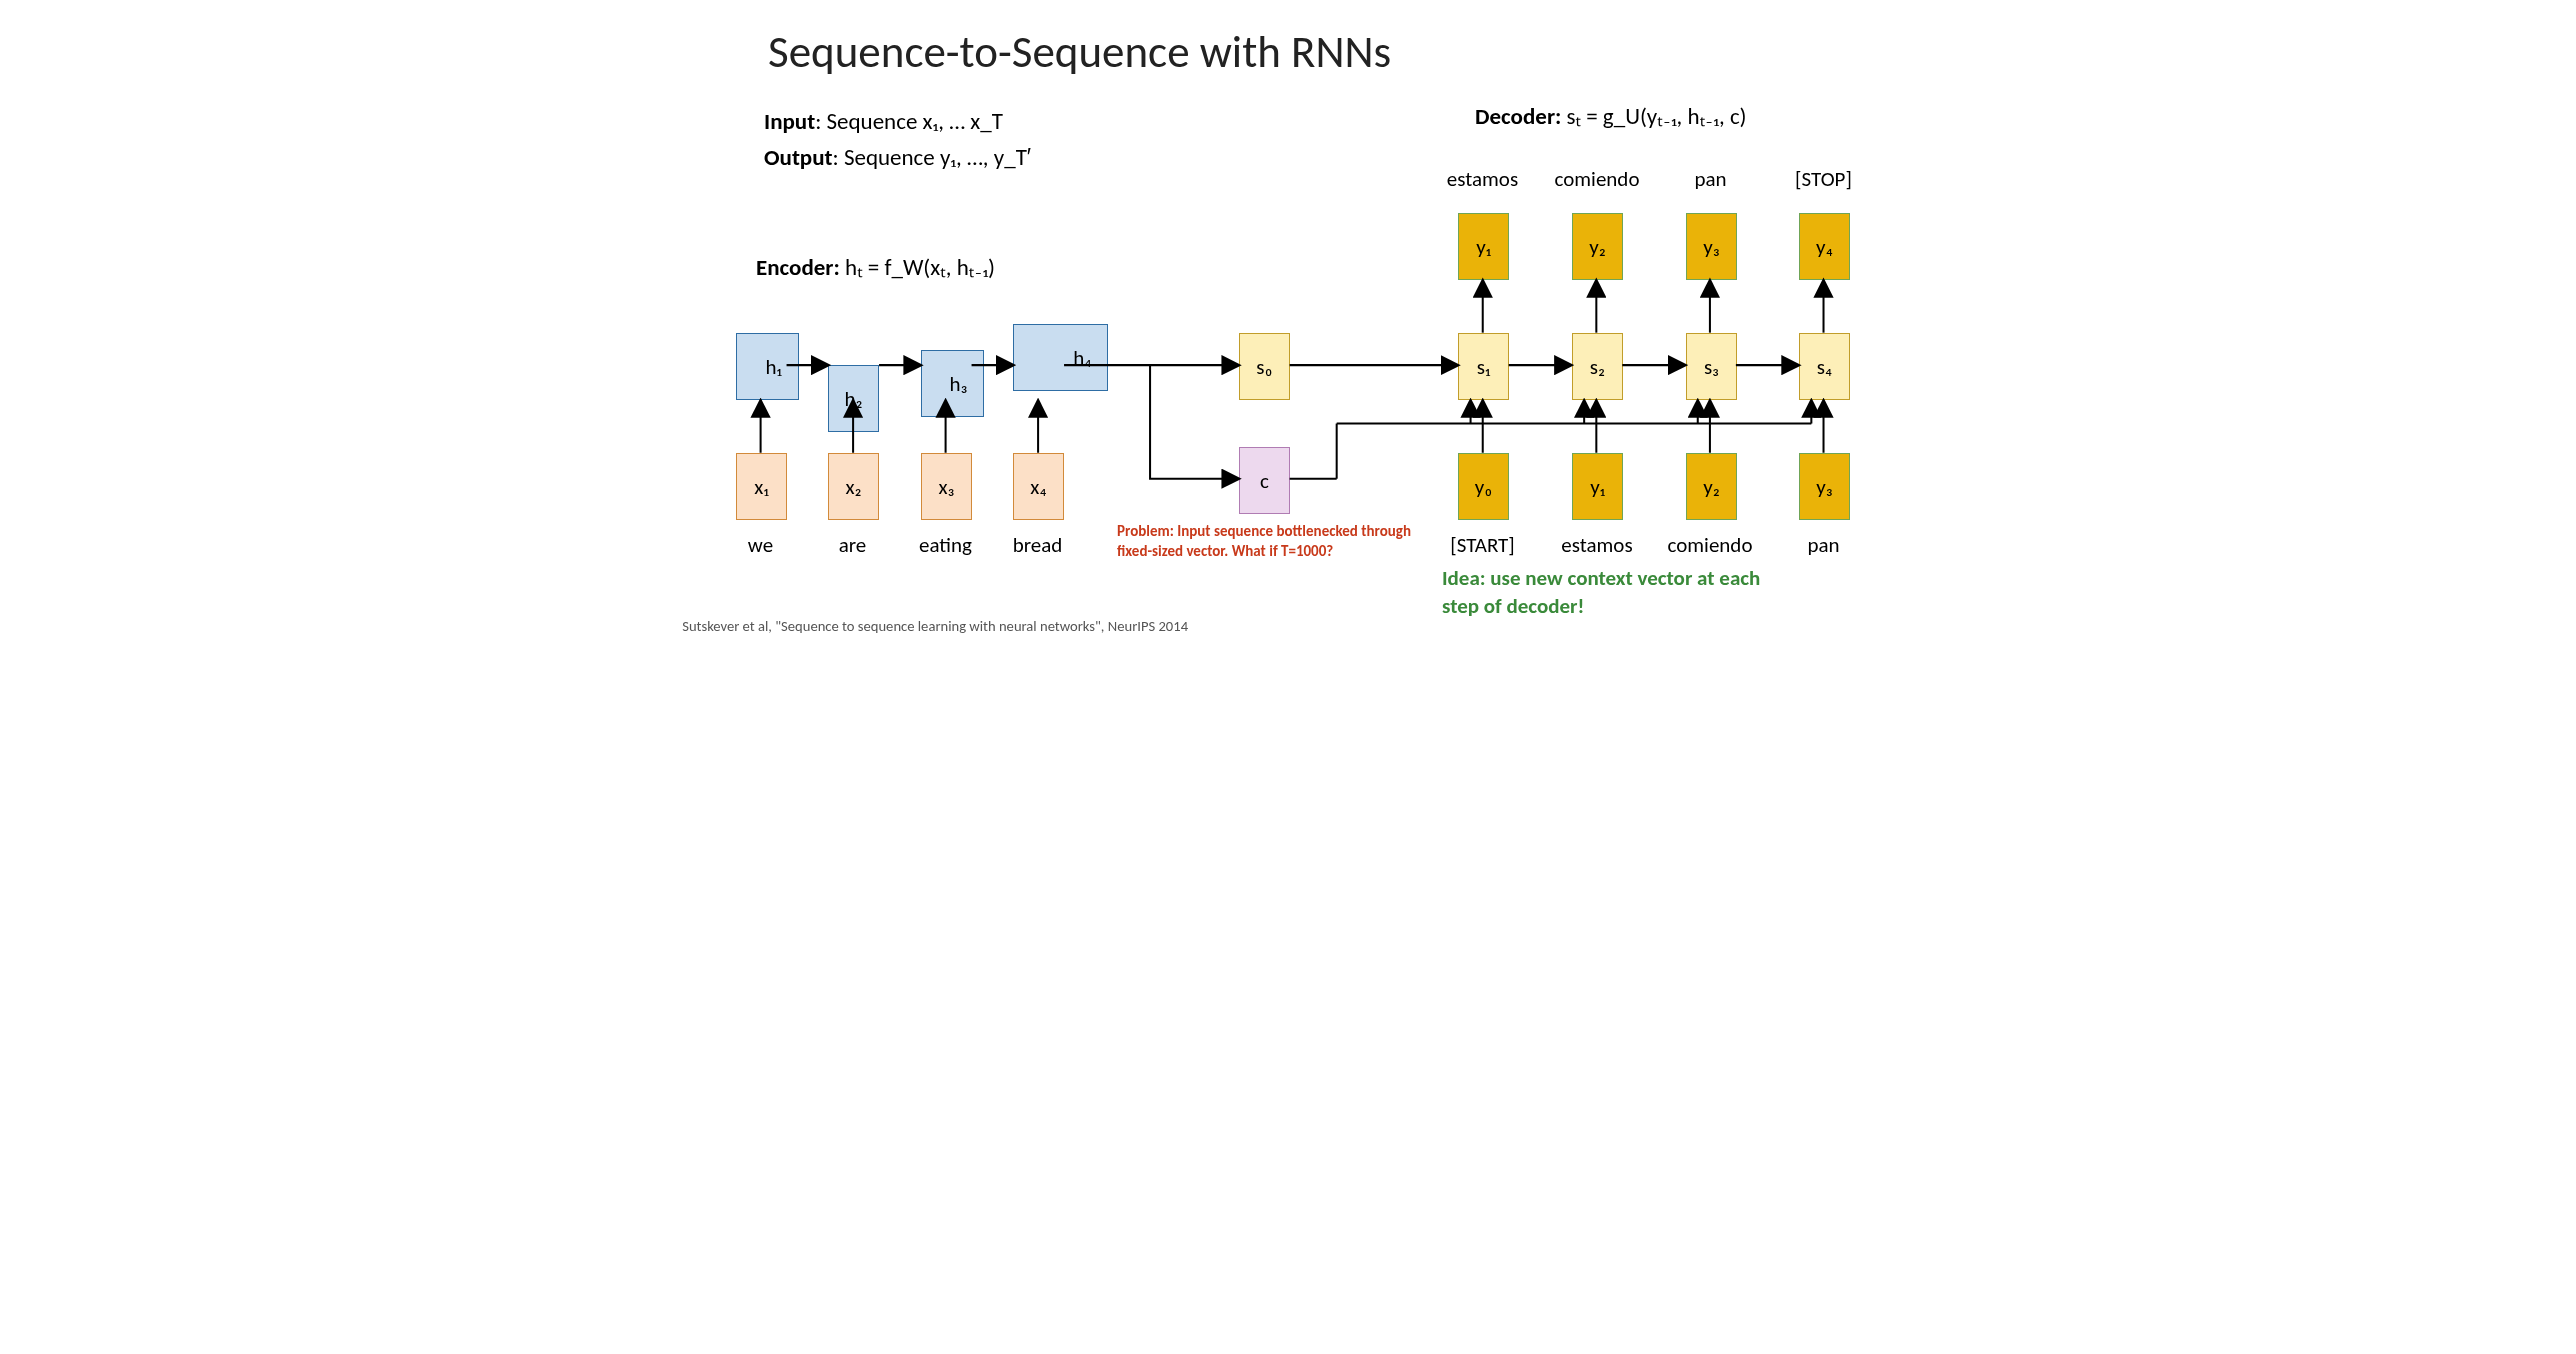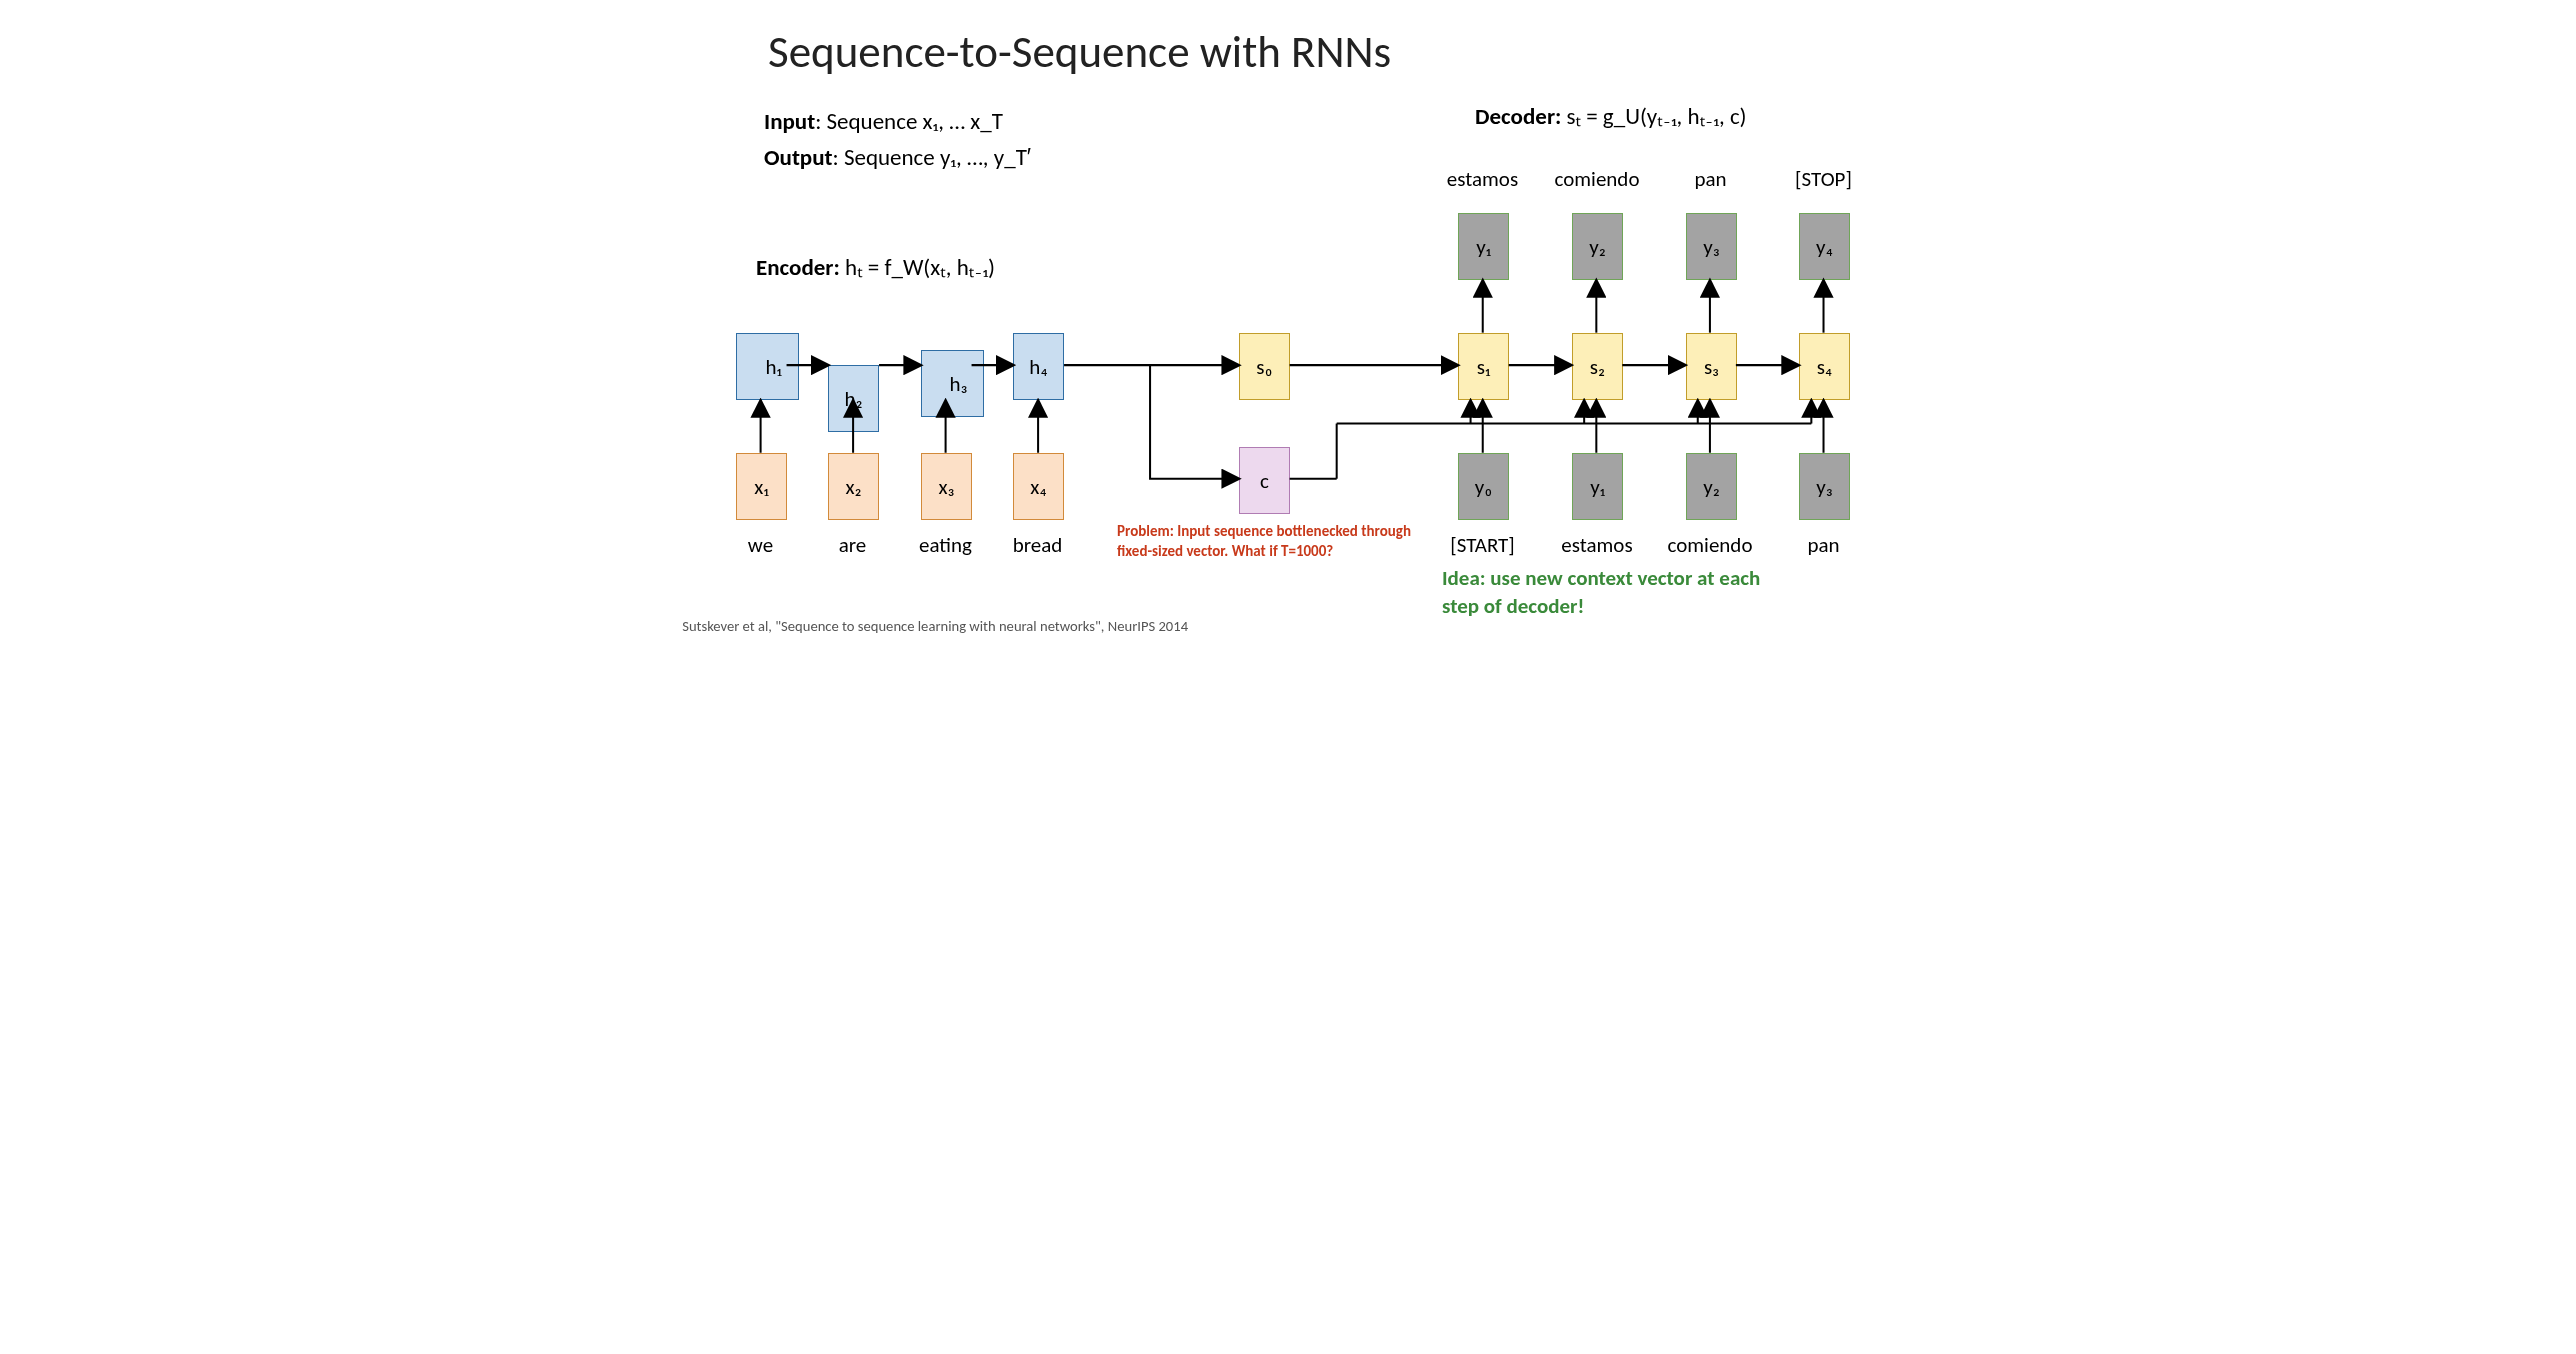--- a/index.html
+++ b/index.html
@@ -5,21 +5,21 @@
   html,body{margin:0;padding:0;background:#fff;font-family:Calibri,Arial,sans-serif;color:#000;}
   .slide{position:relative;width:1218px;height:641px;margin:0 auto;background:#fff;}
   .title{position:absolute;left:89px;top:24px;font-size:45px;font-weight:400;color:#222;}
   .txt{position:absolute;font-size:23px;line-height:1.35;}
   .bold{font-weight:700;}
   
   .box{position:absolute;border:1.6px solid #000;display:flex;align-items:center;justify-content:center;font-size:21px;}
   .blue{background:#C9DDF0;border-color:#2E6DA4;}
   .orange{background:#FCE0C7;border-color:#D28A3A;}
   .yellow{background:#FDEFB8;border-color:#C19D2A;}
-  .green{background:#a3a3a3;border-color:#6FA557;text-align:center;}
+  .green{background:#eab308;border-color:#6FA557;text-align:center;}
   .purple{background:#EDD9EE;border-color:#B07CB3;}
   .lbl{position:absolute;font-size:21px;text-align:center;}
   .problem{color:#C83A1B;font-weight:700;}
   .idea{color:#3A8A3A;font-weight:700;}
   .cite{position:absolute;left:3.2px;bottom:6.5px;font-size:14.6px;color:#555;}
   svg.diagram{position:absolute;left:0;top:0;}
 </style>
 </head>
 <body>
 
@@ -38,21 +38,21 @@
   </div>
 
   <div class="txt" style="left:796px;top:101px;">
     <span class="bold">Decoder:</span><span> sₜ = g_U(yₜ₋₁, hₜ₋₁, c)</span>
   </div>
 
 
   <div class="box blue" style="left:57px;top:333px;width:49px;height:65px;padding-left:12px;">h₁</div>
   <div class="box blue" style="left:149px;top:333px;width:49px;height:65px;margin-top:32px;">h₂</div>
   <div class="box blue" style="left:242px;top:350px;width:49px;height:65px;padding-left:12px;">h₃</div>
-  <div class="box blue" style="left:334px;top:333px;width:49px;height:65px;">h₄</div>
+  <div class="box blue" style="left:334px;top:324px;width:49px;height:65px;padding-left:44px;">h₄</div>
 
   <div class="box orange" style="left:57px;top:453px;width:49px;height:65px;">x₁</div>
   <div class="box orange" style="left:149px;top:453px;width:49px;height:65px;">x₂</div>
   <div class="box orange" style="left:242px;top:453px;width:49px;height:65px;">x₃</div>
   <div class="box orange" style="left:334px;top:453px;width:49px;height:65px;">x₄</div>
 
   <div class="lbl" style="left:57px;top:532px;width:49px;">we</div>
   <div class="lbl" style="left:149px;top:532px;width:49px;">are</div>
   <div class="lbl" style="left:226px;top:532px;width:81px;">eating</div>
   <div class="lbl" style="left:326px;top:532px;width:65px;">bread</div>

